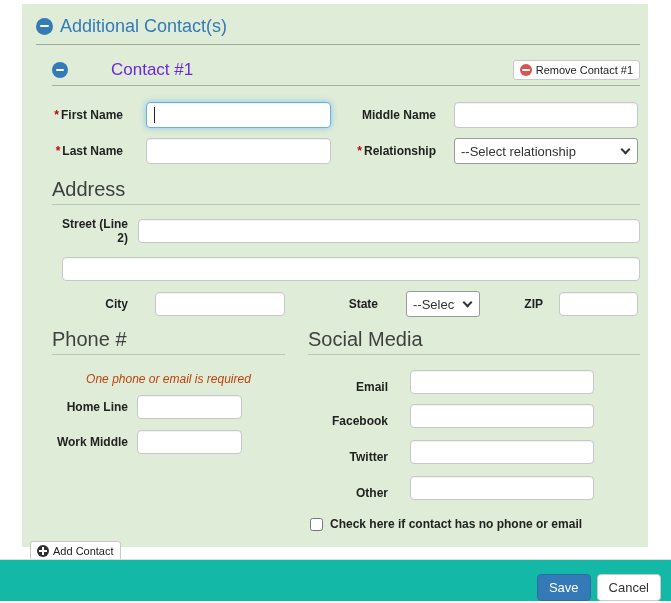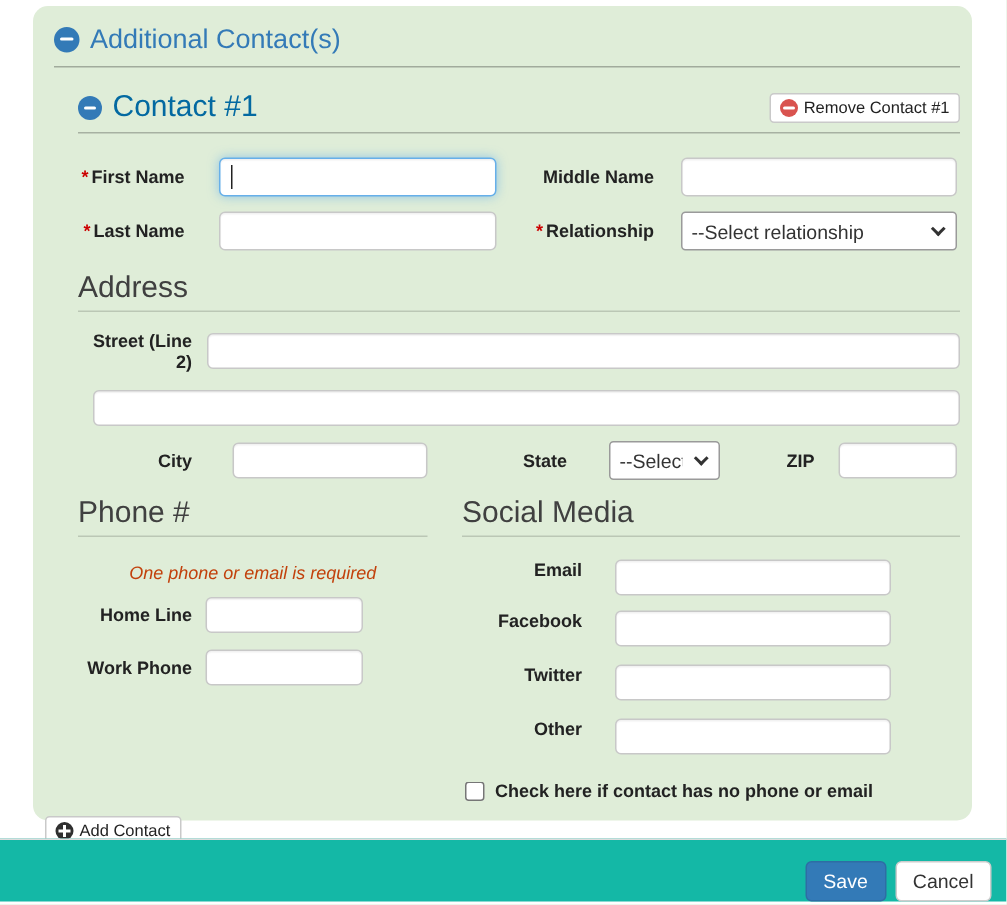--- a/index.html
+++ b/index.html
@@ -6,29 +6,29 @@
   html,body { margin:0; padding:0; }
   body {
     width:671px; height:603px; position:relative; overflow:hidden;
     background:#ffffff;
     font-family:"Liberation Sans", sans-serif;
   }
 
   
   .panel {
     position:absolute; left:22px; top:4px; width:626px; height:543px;
-    background:#dfedd8; border-radius:10px; padding:8px;
+    background:#dfedd8; border-radius:0; padding:8px;
   }
 
   
   .main-head { display:flex; align-items:center; gap:7px; margin:4px 0 0 6px; }
   .main-title { font-size:18px; color:#337ab7; }
   .contact-head { display:flex; align-items:center; justify-content:space-between; margin-top:15px; }
   .head-left { display:flex; align-items:center; gap:7px; }
-  .contact-title { font-size:20px; color:#0369a1; }
+  .contact-title { font-size:17px; color:#6d28d9;margin-left:36px; }
 
   .rule { height:1px; background:rgba(0,0,0,.28); }
   .main-rule { margin:7px 0 0 6px; }
   .contact-rule { margin-top:5px; background:rgba(0,0,0,.25); }
   .sec-rule { margin-top:4px; background:rgba(0,0,0,.16); }
 
   
   .icon-minus { display:inline-block; width:17px; height:17px; border-radius:50%;
     background:#337ab7; position:relative; flex:none; }
   .icon-minus::after { content:""; position:absolute; left:4px; right:4px; top:7px;
@@ -93,21 +93,21 @@
   .col-left { width:233px; flex:none; }
   .col-right { width:332px; flex:none; margin-left:23px; }
 
   .note { font-style:italic; font-size:12px; color:#c2410c; text-align:center; margin-top:17px; }
 
   .prow { display:flex; align-items:center; }
   .prow .flabel { width:76px; }
   .in-phone { width:105px; margin-left:9px; }
   .mt9 { margin-top:9px; } .mt16 { margin-top:16px; } .mt11 { margin-top:11px; }
 
-  .srow { display:flex; align-items:flex-start;gap:12px; }
+  .srow { display:flex; align-items:flex-end;gap:12px; }
   .srow .flabel { width:80px; }
   .in-social { width:184px; margin-left:10px; }
   .mt15 { margin-top:15px; } .mt10 { margin-top:10px; } .mt12 { margin-top:12px; }
 
   .chk-row { display:flex; align-items:center; gap:7px; margin-top:17px; margin-left:2px; }
   .chk-row input { width:13px; height:13px; margin:0; cursor:pointer; }
   .chk-label { font-size:12px; font-weight:bold; color:#222; }
 
   .add-row { margin-top:10px; }
 
@@ -197,21 +197,21 @@
       <div class="col-left">
         <h3 class="sec" style="margin-top:0">Phone #</h3>
         <div class="rule sec-rule"></div>
         <div class="note">One phone or email is required</div>
 
         <div class="prow mt9">
           <label class="flabel">Home Line</label>
           <input class="in in-phone" type="text" value="" style="">
         </div>
         <div class="prow mt11">
-          <label class="flabel">Work Phone</label>
+          <label class="flabel">Work Middle</label>
           <input class="in in-phone" type="text" value="" style="">
         </div>
       </div>
 
       <div class="col-right">
         <h3 class="sec" style="margin-top:0">Social Media</h3>
         <div class="rule sec-rule"></div>
 
         <div class="srow mt15">
           <label class="flabel">Email</label>

